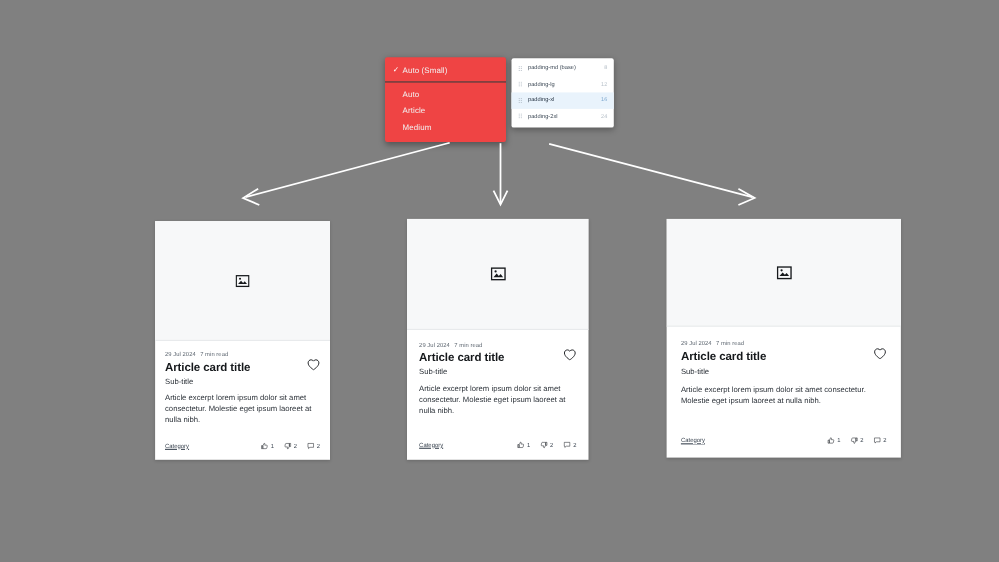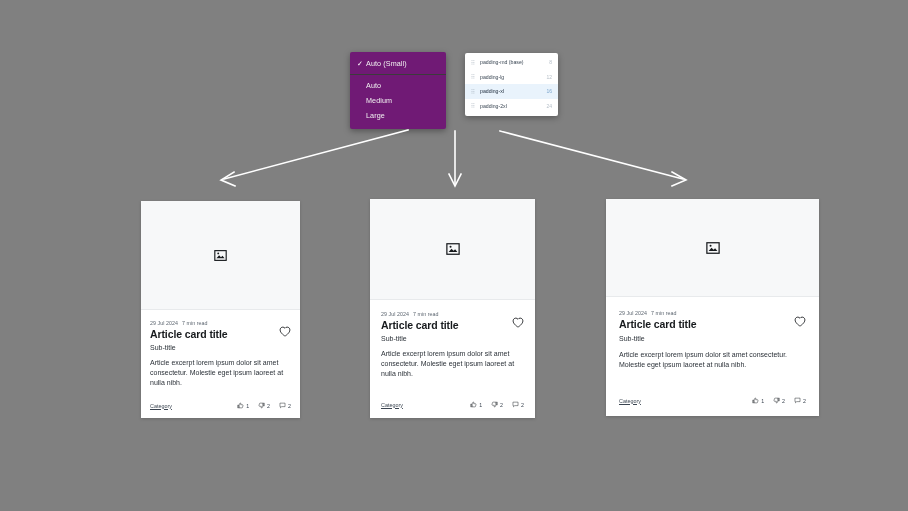--- a/index.html
+++ b/index.html
@@ -17,22 +17,22 @@
   .stage {
     position: absolute;
     inset: 0;
   }
 
   
   .dark-menu {
     position: absolute;
     left: 350px;
     top: 52px;
-    width: 96px;
-    background: #701a75;
+    width: 110px;
+    background: #ef4444;
     border-radius: 2px;
     padding: 4px 0 6px 0;
     box-shadow: 0 2px 6px rgba(0,0,0,.35);
   }
   .dark-menu .row {
     display: flex;
     align-items: center;
     height: 15px;
     padding: 0 8px 0 7px;
     color: #f2f2f2;
@@ -233,25 +233,25 @@
       <span class="check">✓</span>
       <span>Auto (Small)</span>
     </div>
     <div class="divider"></div>
     <div class="row">
       <span class="spacer"></span>
       <span>Auto</span>
     </div>
     <div class="row">
       <span class="spacer"></span>
-      <span>Medium</span>
+      <span>Article</span>
     </div>
     <div class="row">
       <span class="spacer"></span>
-      <span>Large</span>
+      <span>Medium</span>
     </div>
   </div>
 
   <div class="token-panel">
 
     <div class="token-row">
       <span class="grip">
         <svg width="5" height="5" viewBox="0 0 8 8">
             <g fill="currentColor">
           <rect x="1" y="0.5" width="1.2" height="1.2"></rect>

